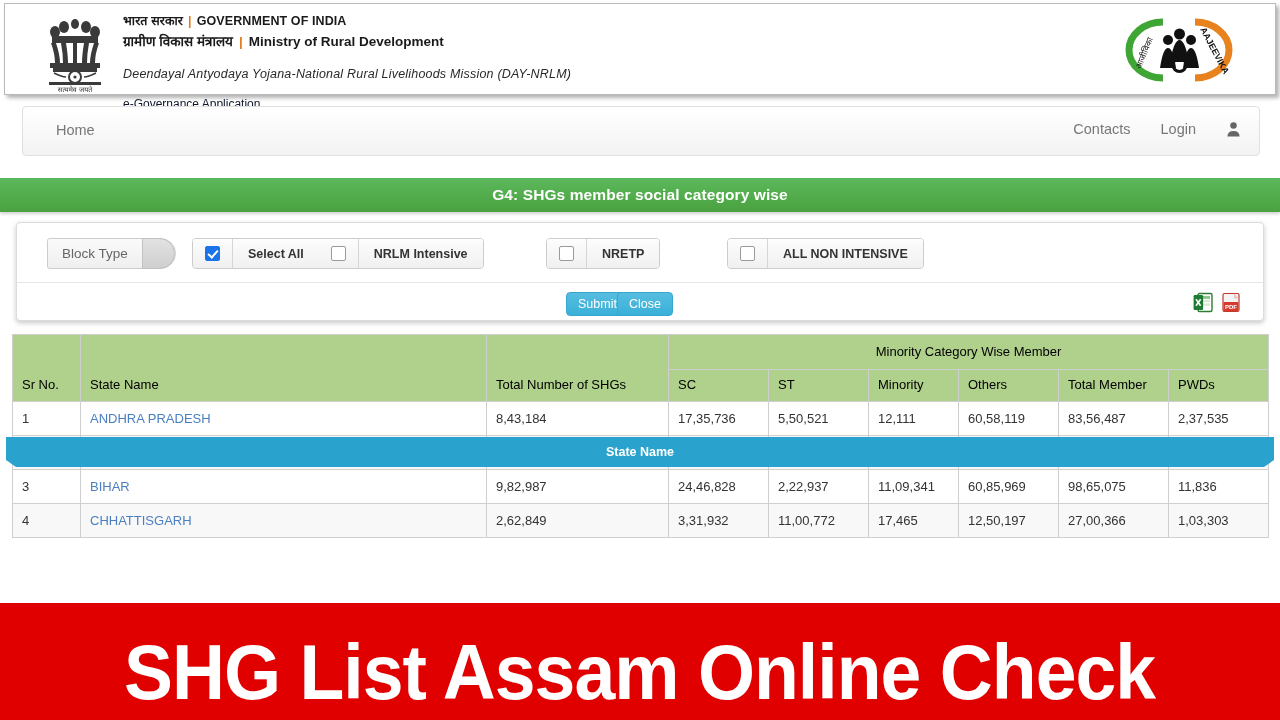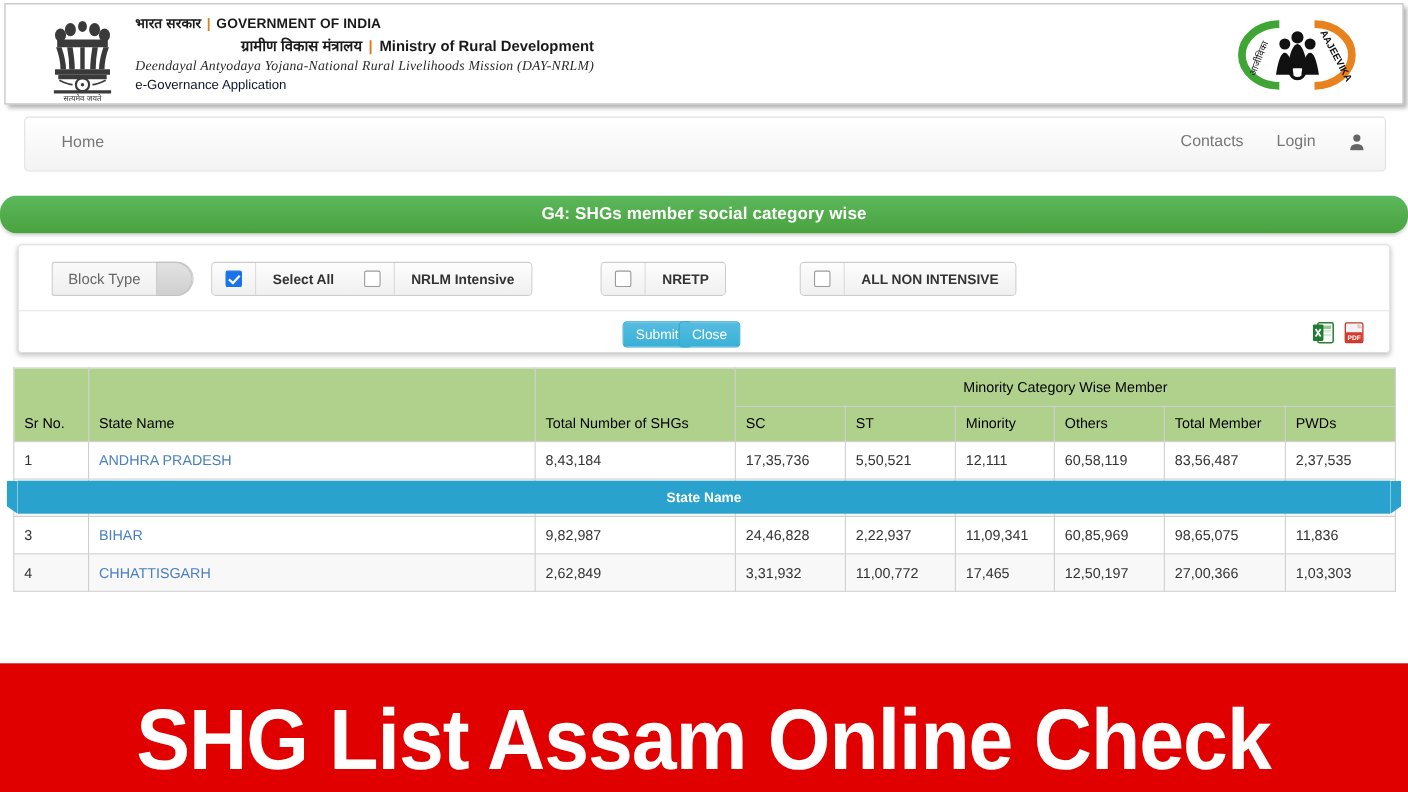--- a/index.html
+++ b/index.html
@@ -28,28 +28,28 @@
   }
   .emblem svg { display:block; }
   .gov-text {
     position: absolute; left: 118px; top: 11px;
     line-height: 1.0;
   }
   .gl1 { font-size: 12.5px; color:#1a1a1a; letter-spacing:.1px; margin-bottom:7px; }
   .gl1 .hi { font-weight: 700; }
   .gl1 .sep { color:#e07c1d; font-weight:700; margin:0 5px; }
   .gl1 .en { font-weight:700; }
-  .gl2 { font-size: 13.5px; color:#1a1a1a; margin-bottom:6px;text-align:right; }
+  .gl2 { font-size: 13.5px; color:#1a1a1a; margin-bottom:20px; }
   .gl2 .hi { font-weight:700; }
   .gl2 .sep { color:#e07c1d; font-weight:700; margin:0 6px; }
   .gl2 .en { font-weight:700; }
   .gl3 {
-    font-family: Liberation Serif, serif;
+    font-family: Liberation Sans, sans-serif;
     font-style: italic; font-size: 12.5px; color:#2a2a2a;
-    margin-bottom:4px; letter-spacing:.2px;
+    margin-bottom:17px; letter-spacing:.2px;
   }
   .gl4 { font-size: 12px; color:#0f172a; }
 
   .aaj-logo {
     position: absolute; right: 22px; top: 8px;
     width: 150px; height: 76px;
   }
 
   
   .navbar {
@@ -67,21 +67,20 @@
   }
   .user-icon { width:15px; height:16px; display:block; }
 
   
   .green-title {
     position:absolute; left:0; top:178px;
     width:1280px; height:34px;
     background: linear-gradient(to bottom,#5cb85c 0%, #4aa23f 100%);
     display:flex; align-items:center; justify-content:center;
     box-shadow: 0 2px 3px rgba(0,0,0,0.18);
-    border-radius: 15px;
   }
   .green-title span {
     color:#fff; font-weight:700; font-size:15.5px; letter-spacing:.1px;
   }
 
   
   .filter-panel {
     position:absolute; left:16px; top:222px;
     width:1248px; height:99px;
     background:#fff;

